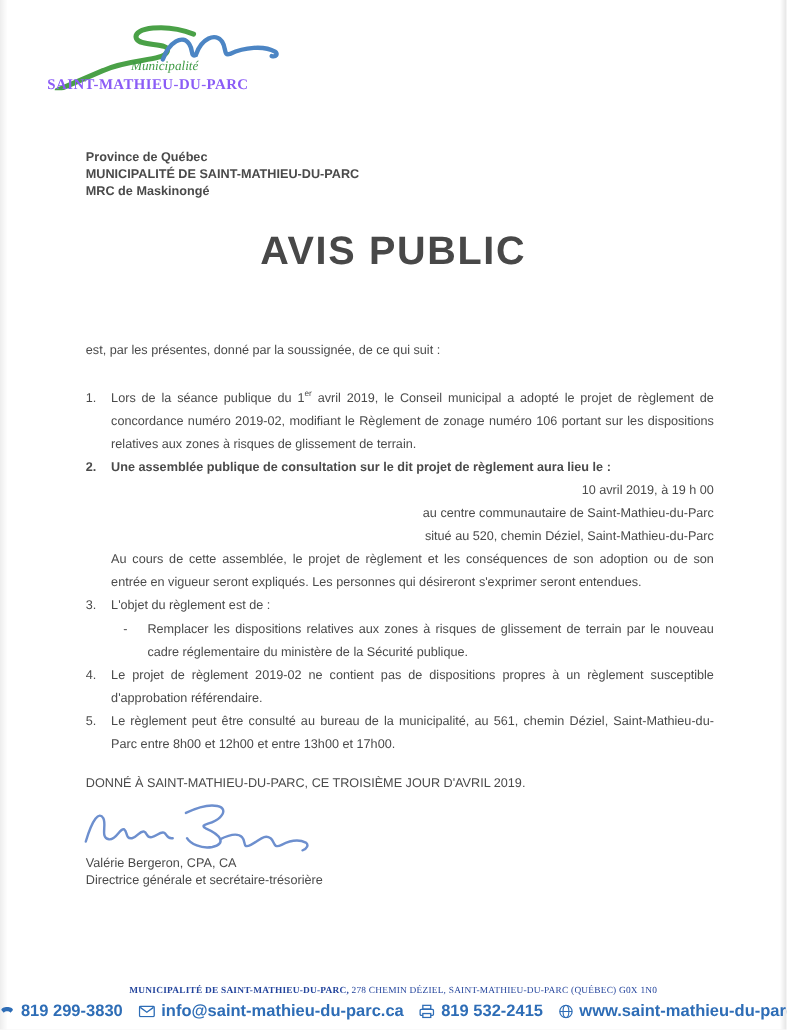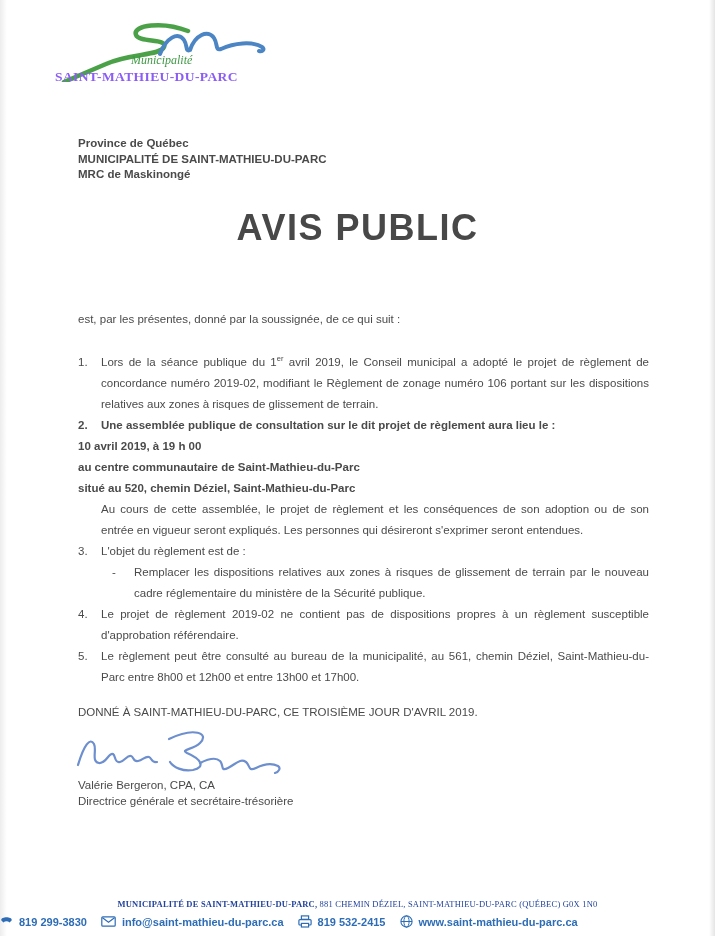--- a/index.html
+++ b/index.html
@@ -18,21 +18,21 @@
   .scan-edge-left {
     position: absolute; left: 0; top: 0; width: 7px; height: 100%;
     background: linear-gradient(to right, rgba(0,0,0,0.07), rgba(0,0,0,0));
   }
   .scan-edge-right {
     position: absolute; right: 0; top: 0; width: 6px; height: 100%;
     background: linear-gradient(to left, rgba(0,0,0,0.10), rgba(0,0,0,0));
   }
 
   
-  .logo { position: absolute; top: 20px; left: 42px; width: 260px; height: 82px; text-align: center; }
+  .logo { position: absolute; top: 20px; left: 30px; width: 260px; height: 82px; text-align: center; }
   .logo-swoosh { position: absolute; top: 0; left: 18px; width: 215px; height: 62px; }
   .logo-municipalite {
     position: absolute; top: 33px; left: 89px;
     font-family: "Liberation Serif", serif; font-style: italic;
     font-size: 12px; color: #3f9a45;
   }
   .logo-name {
     position: absolute; top: 49px; left: 13px;
     font-family: "Liberation Serif", serif; font-weight: bold;
     font-size: 13.5px; letter-spacing: 0.4px; color: #8b5cf6;
@@ -55,42 +55,42 @@
   
   .content {
     position: absolute; top: 309px; left: 78px; width: 571px;
     font-size: 11.5px; line-height: 21px; color: #4a4a4a;
   }
   .intro { margin: 0 0 22px 0; }
   .li { display: flex; margin: 0; }
   .li .num { width: 23px; flex-shrink: 0; }
   .li .txt { flex: 1; text-align: justify; }
   .bold { font-weight: bold; }
-  .centerline { text-align: left; font-weight: bold; }
+  .centerline { text-align: right; font-weight: normal; }
   .sub { display: flex; margin-left: 30px; }
   .sub .dash { width: 22px; flex-shrink: 0; padding-left: 4px; }
   .sub .txt { flex: 1; text-align: justify; }
   sup { font-size: 7.5px; vertical-align: super; line-height: 0; }
 
   .closing { margin-top: 14px; font-weight: normal; }
   .signature-svg { display: block; margin: 2px 0 0 -6px; }
   .sig-name, .sig-role { line-height: 16px; }
 
   
   .footer { position: absolute; bottom: 8px; left: 0; width: 100%; }
   .footer-line1 {
     text-align: center;
     font-family: "Liberation Serif", serif;
     font-size: 8.5px; letter-spacing: 0.2px; color: #23449c;
   }
   .footer-line1 .addr-bold { font-weight: bold; }
   .footer-line2 {
     margin-top: 6px;
-    display: flex; justify-content: flex-start; align-items: center; gap: 6px;
-    font-size: 11px; font-weight: bold; color: #2e6db6;
+    display: flex; justify-content: space-between; align-items: center; gap: 6px;
+    font-size: 15px; font-weight: bold; color: #2e6db6;
     white-space: nowrap;
   }
   .footer-line2 .icon { display: inline-flex; align-items: center; margin-left: 8px; }
   .footer-line2 .icon:first-child { margin-left: 0; }
 </style>
 </head>
 <body>
 
 <div class="page">
   <div class="scan-edge-left"></div>
@@ -158,21 +158,21 @@
       <path d="M6 40 C12 20 18 12 22 19 C25 25 19 37 27 38 C34 39 37 27 41 29 C44 31 42 38 48 37 C53 36 55 30 59 31 C62 32 61 37 66 36 C71 35 73 31 77 32 C80 33 79 38 85 37" stroke="#6d8fce" stroke-width="2.2" stroke-linecap="round"></path>
       <path d="M97 14 C122 2 138 8 128 18 C121 25 108 24 115 28 C129 34 134 42 121 45 C111 47 101 42 98 37" stroke="#6d8fce" stroke-width="2.2" stroke-linecap="round"></path>
       <path d="M128 38 C136 34 144 32 148 36 C152 40 148 47 156 43 C164 39 168 33 174 37 C178 40 176 47 184 43 C192 39 200 38 206 41 C209 43 207 47 203 48" stroke="#6d8fce" stroke-width="2.2" stroke-linecap="round"></path>
     </svg>
     <div class="sig-name">Valérie Bergeron, CPA, CA</div>
     <div class="sig-role">Directrice générale et secrétaire-trésorière</div>
   </div>
 
   <div class="footer">
     <div class="footer-line1">
-      <span class="addr-bold">MUNICIPALITÉ DE SAINT-MATHIEU-DU-PARC,</span><span> 881 CHEMIN DÉZIEL, SAINT-MATHIEU-DU-PARC (QUÉBEC)  G0X 1N0</span>
+      <span class="addr-bold">MUNICIPALITÉ DE SAINT-MATHIEU-DU-PARC,</span><span> 278 CHEMIN DÉZIEL, SAINT-MATHIEU-DU-PARC (QUÉBEC)  G0X 1N0</span>
     </div>
     <div class="footer-line2">
       <span class="icon">
         <svg width="13" height="13" viewBox="0 0 13 13">
             <path d="M1.2 5.2 C1.2 1.4 11.8 1.4 11.8 5.2 L9.6 7.6 C7.8 5.9 5.2 5.9 3.4 7.6 Z" fill="#2e6db6"></path>
           </svg>
       </span>
       <span>819 299-3830</span>
       <span class="icon">
         <svg width="15" height="11" viewBox="0 0 15 11" fill="none">

